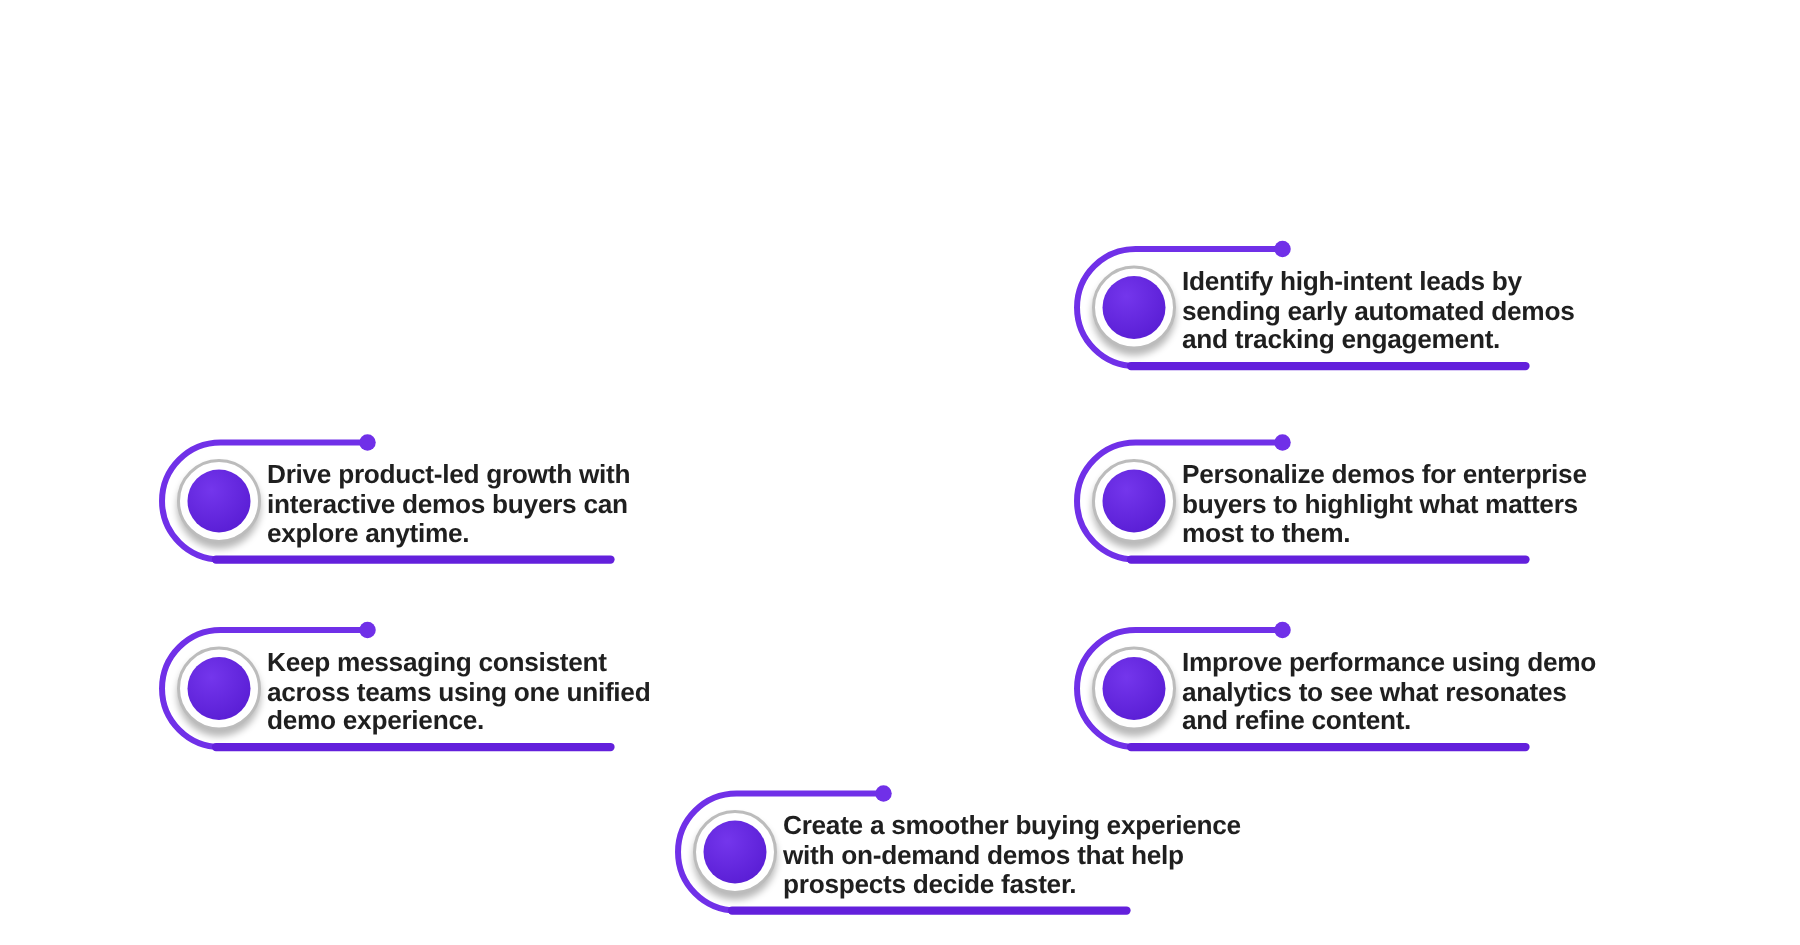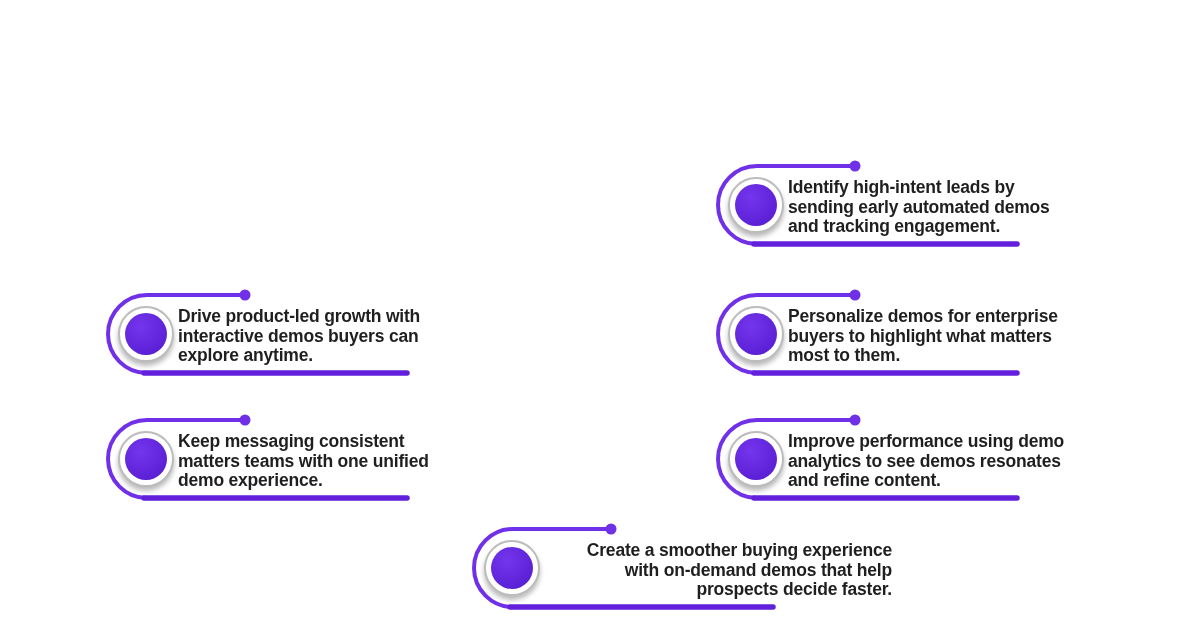--- a/index.html
+++ b/index.html
@@ -90,21 +90,21 @@
     letter-spacing: -0.2px;
     color: var(--text, #1f1f1f);
   }
   
   .pos-1 { left: 100px; top: 157px; }
   .pos-2 { left: 710px; top: 153px; text-decoration: underline; }
   .pos-3 { left: 100px; top: 282px; }
   .pos-4 { left: 710px; top: 282px; }
   .pos-5 { left: 100px; top: 407px; }
   .pos-6 { left: 710px; top: 407px; }
-  .pos-7 { left: 466px; top: 516px; text-align: right; }
+  .pos-7 { left: 444px; top: 516px; }
 </style>
 </head>
 <body>
 
 <div class="canvas">
 
 
 
   <div class="item pos-2">
     <svg class="connector" width="330" height="104" viewBox="0 0 330 104" aria-hidden="true">
@@ -151,35 +151,35 @@
   <div class="item pos-5">
     <svg class="connector" width="330" height="104" viewBox="0 0 330 104" aria-hidden="true">
       <path class="line-top" d="M145,13 H47 A39,39 0 0 0 47,91"></path>
       <path class="line-bottom" d="M44,91 H307"></path>
       <circle class="dot" cx="145" cy="13" r="5.5"></circle>
     </svg>
     <div class="badge">
         <div class="badge-inner"></div>
       </div>
     <div class="item-text">Keep messaging consistent
-matters teams with one unified
+across teams using one unified
 demo experience.</div>
   </div>
 
   <div class="item pos-6">
     <svg class="connector" width="330" height="104" viewBox="0 0 330 104" aria-hidden="true">
       <path class="line-top" d="M145,13 H47 A39,39 0 0 0 47,91"></path>
       <path class="line-bottom" d="M44,91 H307"></path>
       <circle class="dot" cx="145" cy="13" r="5.5"></circle>
     </svg>
     <div class="badge">
         <div class="badge-inner"></div>
       </div>
     <div class="item-text">Improve performance using demo
-analytics to see demos resonates
+analytics to see what resonates
 and refine content.</div>
   </div>
 
   <div class="item pos-7">
     <svg class="connector" width="330" height="104" viewBox="0 0 330 104" aria-hidden="true">
       <path class="line-top" d="M145,13 H47 A39,39 0 0 0 47,91"></path>
       <path class="line-bottom" d="M44,91 H307"></path>
       <circle class="dot" cx="145" cy="13" r="5.5"></circle>
     </svg>
     <div class="badge">

